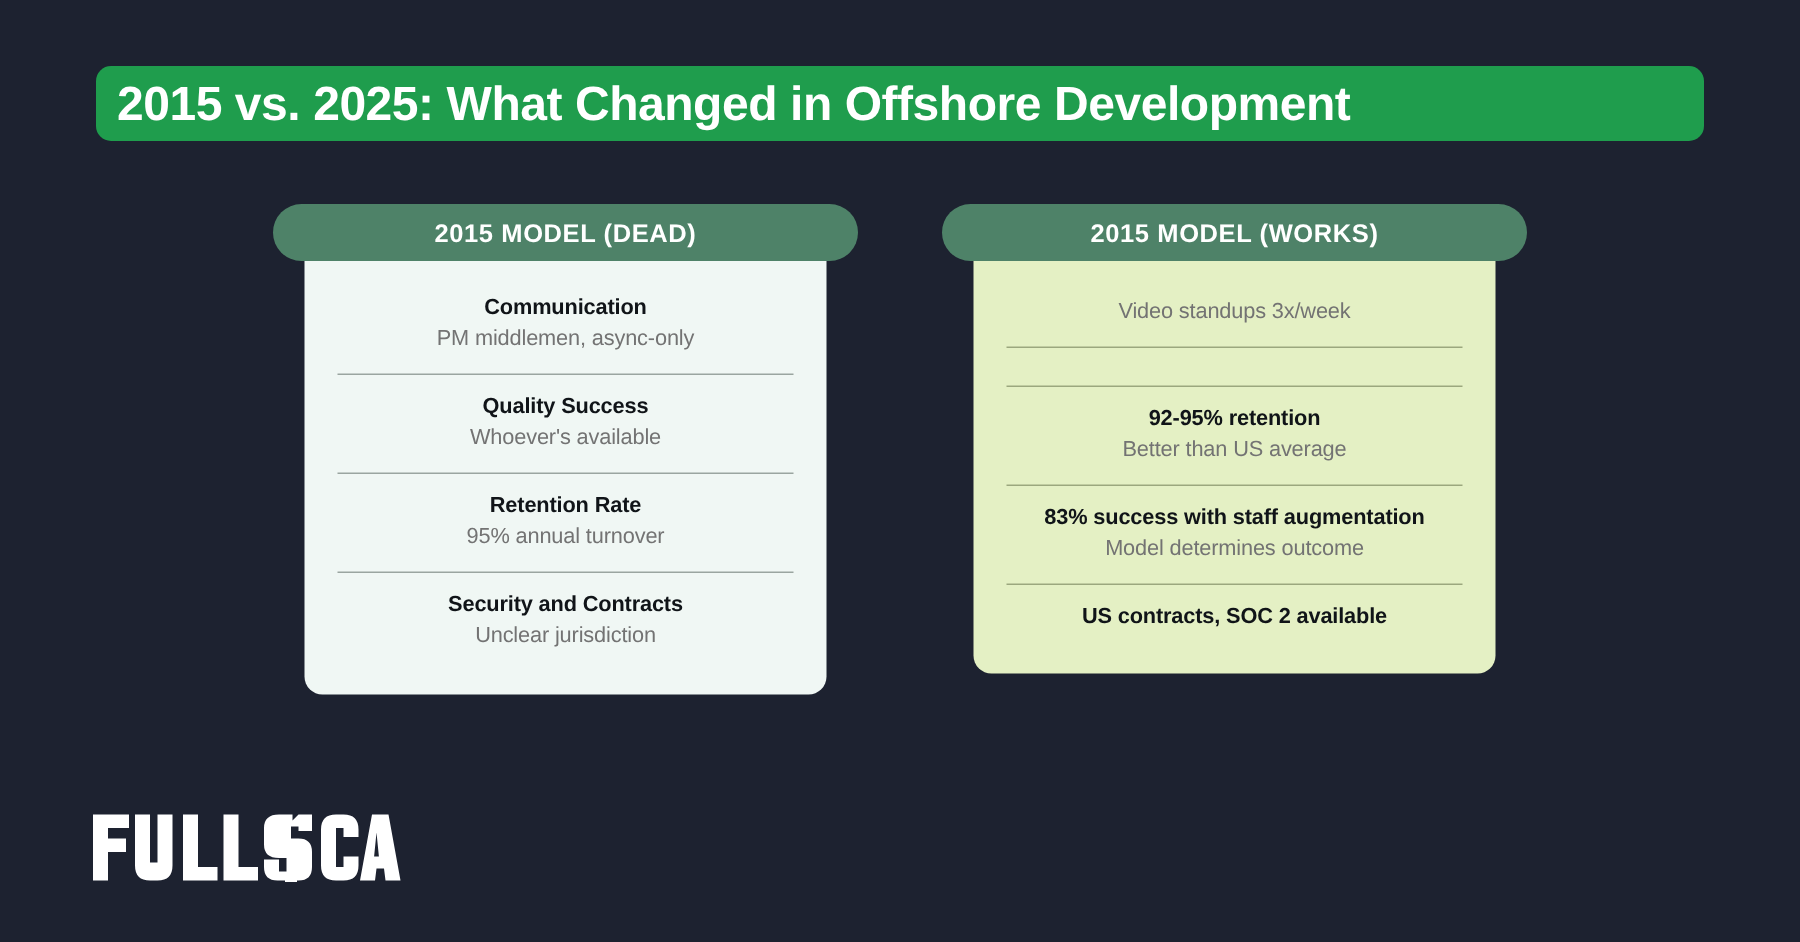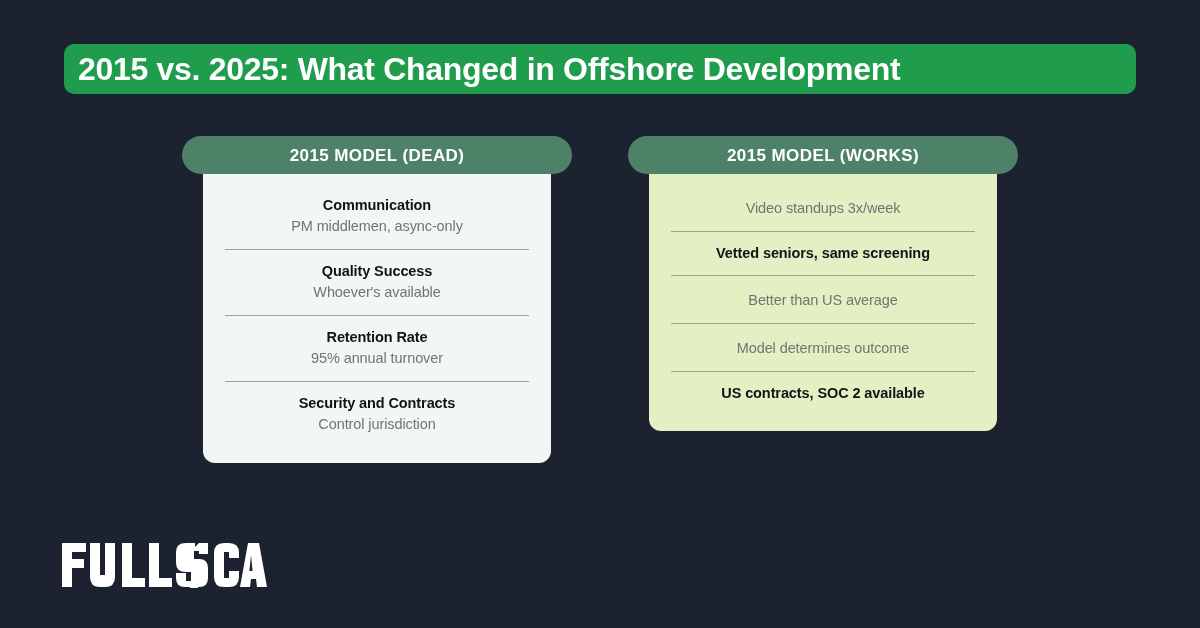--- a/index.html
+++ b/index.html
@@ -141,40 +141,41 @@
       <div class="row">
         <div class="row-title">Quality Success</div>
         <div class="row-sub">Whoever's available</div>
       </div>
       <div class="row">
         <div class="row-title">Retention Rate</div>
         <div class="row-sub">95% annual turnover</div>
       </div>
       <div class="row">
         <div class="row-title">Security and Contracts</div>
-        <div class="row-sub">Control jurisdiction</div>
+        <div class="row-sub">Unclear jurisdiction</div>
       </div>
     </div>
   </div>
 
   <div class="column">
     <div class="col-header">
       <span class="col-header-text">2015 MODEL (WORKS)</span>
     </div>
     <div class="col-body works">
       <div class="row">
         <div class="row-sub">Video standups 3x/week</div>
       </div>
       <div class="row">
-        <div class="row-title">Vetted seniors, same screening</div>
-      </div>
-      <div class="row">
+      </div>
+      <div class="row">
+        <div class="row-title">92-95% retention</div>
         <div class="row-sub">Better than US average</div>
       </div>
       <div class="row">
+        <div class="row-title">83% success with staff augmentation</div>
         <div class="row-sub">Model determines outcome</div>
       </div>
       <div class="row">
         <div class="row-title">US contracts, SOC 2 available</div>
       </div>
     </div>
   </div>
 
 </div>
 

